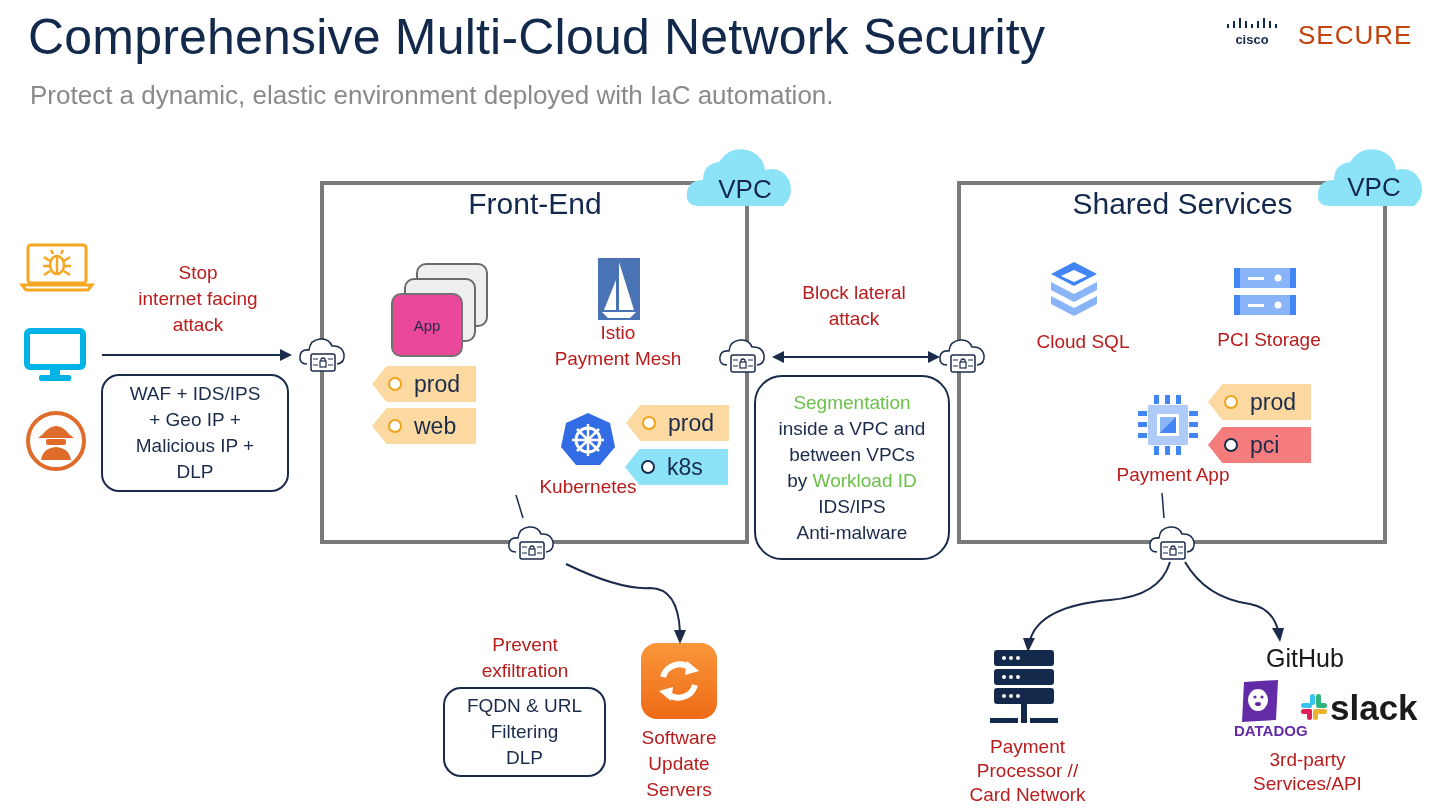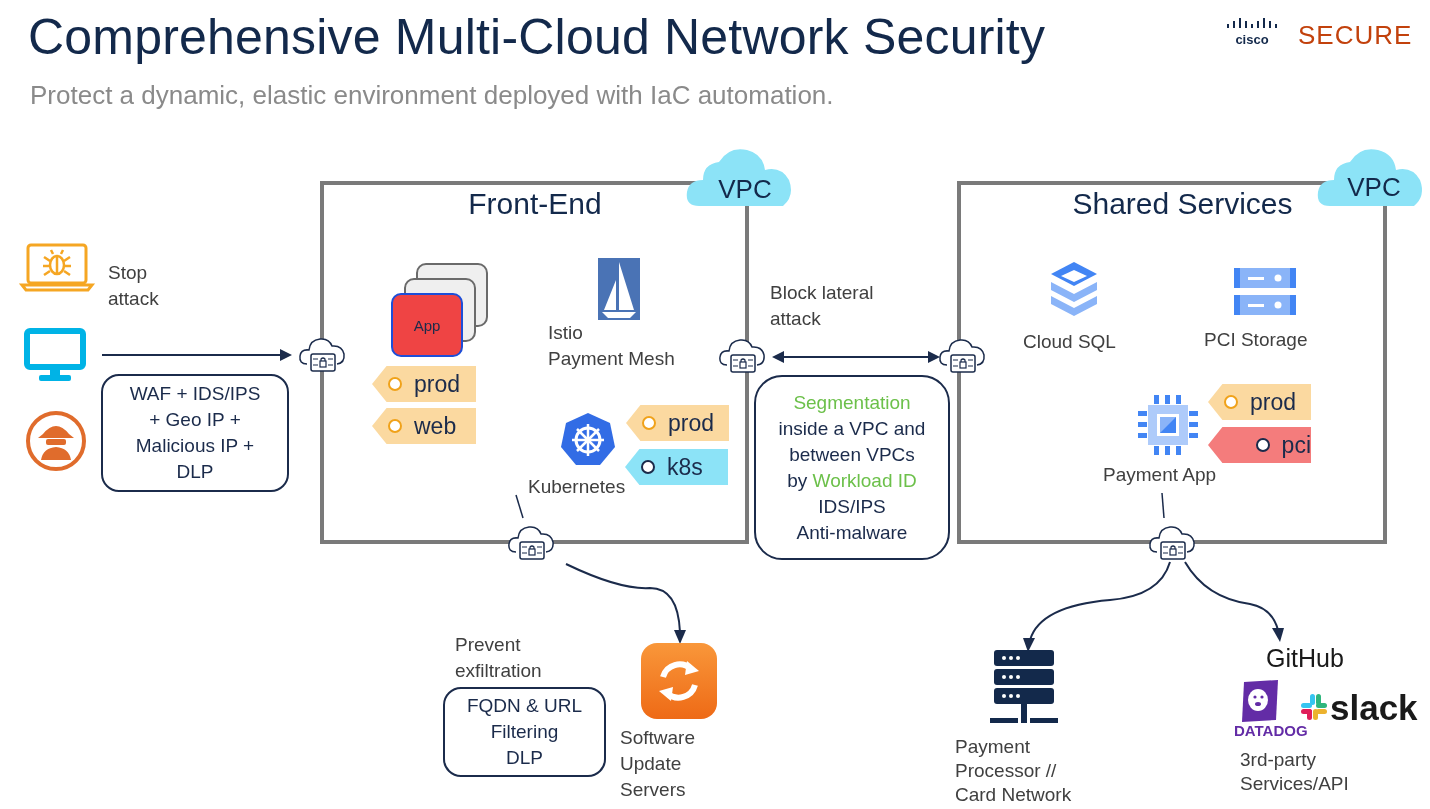--- a/index.html
+++ b/index.html
@@ -5,32 +5,32 @@
   html, body { margin:0; padding:0; background:#ffffff; }
   body { width:1430px; height:809px; position:relative; overflow:hidden;
          font-family:"Liberation Sans", sans-serif; color:#1b2b4b; }
   .abs { position:absolute; }
   .title { left:28px; top:8px; font-size:50px; color:#13294b; letter-spacing:0.2px; white-space:nowrap; }
   .subtitle { left:30px; top:80px; font-size:26px; color:#8a8a8a; white-space:nowrap; }
   .cisco { left:1225px; top:18px; width:60px; height:32px; }
   .secure { left:1298px; top:20px; font-size:26px; color:#c2410c; letter-spacing:1px; }
   .vpcbox { border:4px solid #7a7a7a; box-sizing:border-box; }
   .zone-title { font-size:30px; color:#13294b; text-align:center; white-space:nowrap; }
-  .label { font-size:19px; color:#404040; line-height:26px; white-space:nowrap; }
+  .label { font-size:19px; color:#b91c1c; text-align:center; line-height:26px; white-space:nowrap; }
   .box { border:2px solid #1b2b4b; border-radius:18px; box-sizing:border-box; background:#fff;
          display:flex; flex-direction:column; align-items:center; justify-content:center;
          font-size:19px; line-height:26px; text-align:center; color:#1b2b4b; }
   .green { color:#6cc04a; }
   .tag { height:36px; display:flex; align-items:center; font-size:23px; color:#1b2b4b;
          clip-path: polygon(14% 0, 100% 0, 100% 100%, 14% 100%, 0 50%); padding-left:16px; box-sizing:border-box; }
   .tag .dot { width:10px; height:10px; border-radius:50%; border:2px solid #f0a21a; background:#fff; margin-right:12px; flex:none; }
   .tag.orange { background:#fbd9a0; }
   .tag.cyan { background:#8ce3f7; }
   .tag.cyan .dot { border-color:#1b2b4b; }
-  .tag.red { background:#f47c7c;justify-content:flex-end; }
+  .tag.red { background:#f47c7c; }
   .tag.red .dot { border-color:#1b2b4b; }
   .vpc-cloud { width:110px; height:62px; }
   .vpc-cloud-text { font-size:26px; color:#13294b; text-align:center; }
   .fw { width:48px; height:40px; }
   svg { overflow:visible; }
 </style>
 </head>
 <body>
 
 <div class="abs title">Comprehensive Multi-Cloud Network Security</div>
@@ -64,20 +64,21 @@
 </svg>
 <svg class="abs" style="left:25px;top:410px;width:62px;height:62px" viewBox="0 0 62 62">
   <circle cx="31" cy="31" r="28" fill="none" stroke="#e06c2c" stroke-width="4"></circle>
   <path d="M13 28 H49 L44 24 Q31 8 18 24 Z" fill="#e06c2c"></path>
   <rect x="21" y="29" width="20" height="6" rx="2" fill="#e06c2c"></rect>
   <path d="M16 50 Q18 38 31 37 Q44 38 46 50 Z" fill="#e06c2c"></path>
 </svg>
 
 <div class="abs label" style="left:108px;top:260px;width:180px">
   <div>Stop</div>
+  <div>internet facing</div>
   <div>attack</div>
 </div>
 <svg class="abs" style="left:100px;top:348px;width:196px;height:14px">
   <line x1="2" y1="7" x2="182" y2="7" stroke="#1b2b4b" stroke-width="2"></line>
   <polygon points="180,1 192,7 180,13" fill="#1b2b4b"></polygon>
 </svg>
 <div class="abs box" style="left:101px;top:374px;width:188px;height:118px">
   <div>WAF + IDS/IPS</div>
   <div>+ Geo IP +</div>
   <div>Malicious IP +</div>
@@ -86,21 +87,21 @@
 
 <div class="abs vpcbox" style="left:320px;top:181px;width:429px;height:363px"></div>
 <div class="abs zone-title" style="left:420px;top:187px;width:230px">Front-End</div>
 <svg class="abs vpc-cloud" style="left:685px;top:146px" viewBox="0 0 110 62">
   <path d="M14 60 Q0 60 2 46 Q4 34 18 34 Q18 18 34 16 Q44 0 62 4 Q78 8 80 24 Q96 20 104 34 Q110 50 98 60 Z" fill="#8ce3f7"></path>
 </svg>
 <div class="abs vpc-cloud-text" style="left:705px;top:174px;width:80px">VPC</div>
 
 <div class="abs" style="left:416px;top:263px;width:68px;height:60px;background:#efefef;border:2px solid #6a6a6a;border-radius:10px"></div>
 <div class="abs" style="left:404px;top:278px;width:68px;height:60px;background:#efefef;border:2px solid #6a6a6a;border-radius:10px"></div>
-<div class="abs" style="left:391px;top:293px;width:68px;height:60px;background:#ef4444;border:2px solid #1d4ed8;border-radius:10px;display:flex;align-items:center;justify-content:center;font-size:15px;color:#1b2b4b">App</div>
+<div class="abs" style="left:391px;top:293px;width:68px;height:60px;background:#ec4899;border:2px solid #737373;border-radius:10px;display:flex;align-items:center;justify-content:center;font-size:15px;color:#1b2b4b">App</div>
 <div class="abs tag orange" style="left:372px;top:366px;width:104px">
     <span class="dot"></span>
     <span>prod</span>
   </div>
 <div class="abs tag orange" style="left:372px;top:408px;width:104px">
     <span class="dot"></span>
     <span>web</span>
   </div>
 
 <svg class="abs" style="left:598px;top:258px;width:42px;height:62px" viewBox="0 0 42 62">

